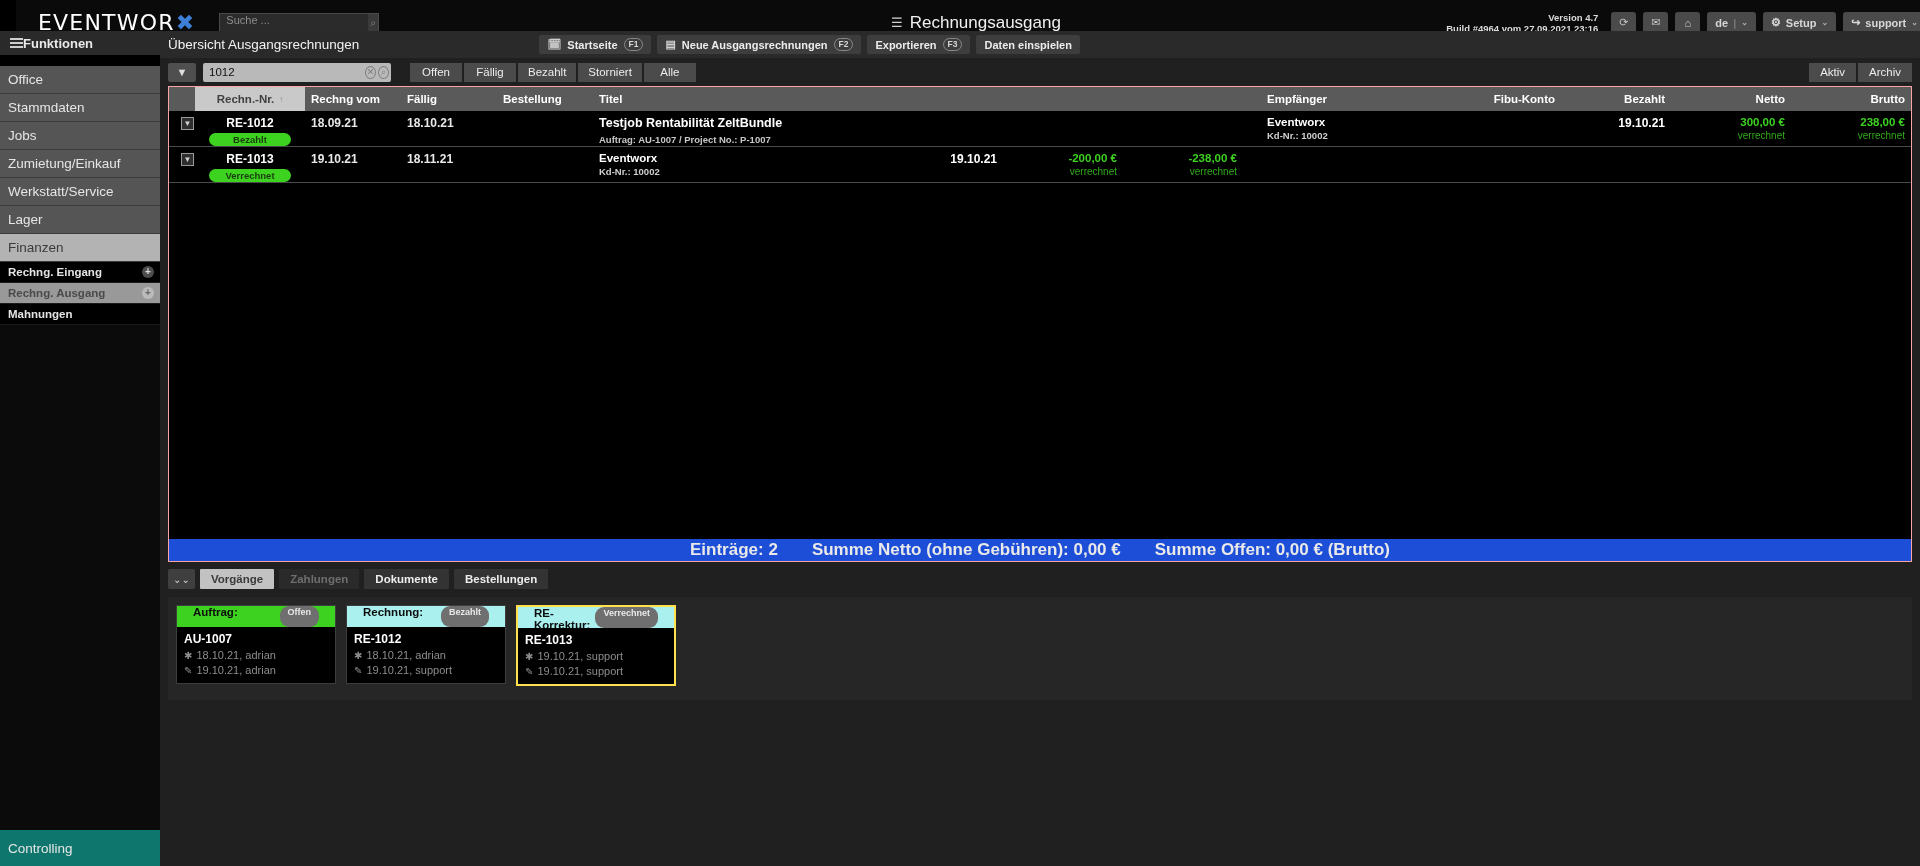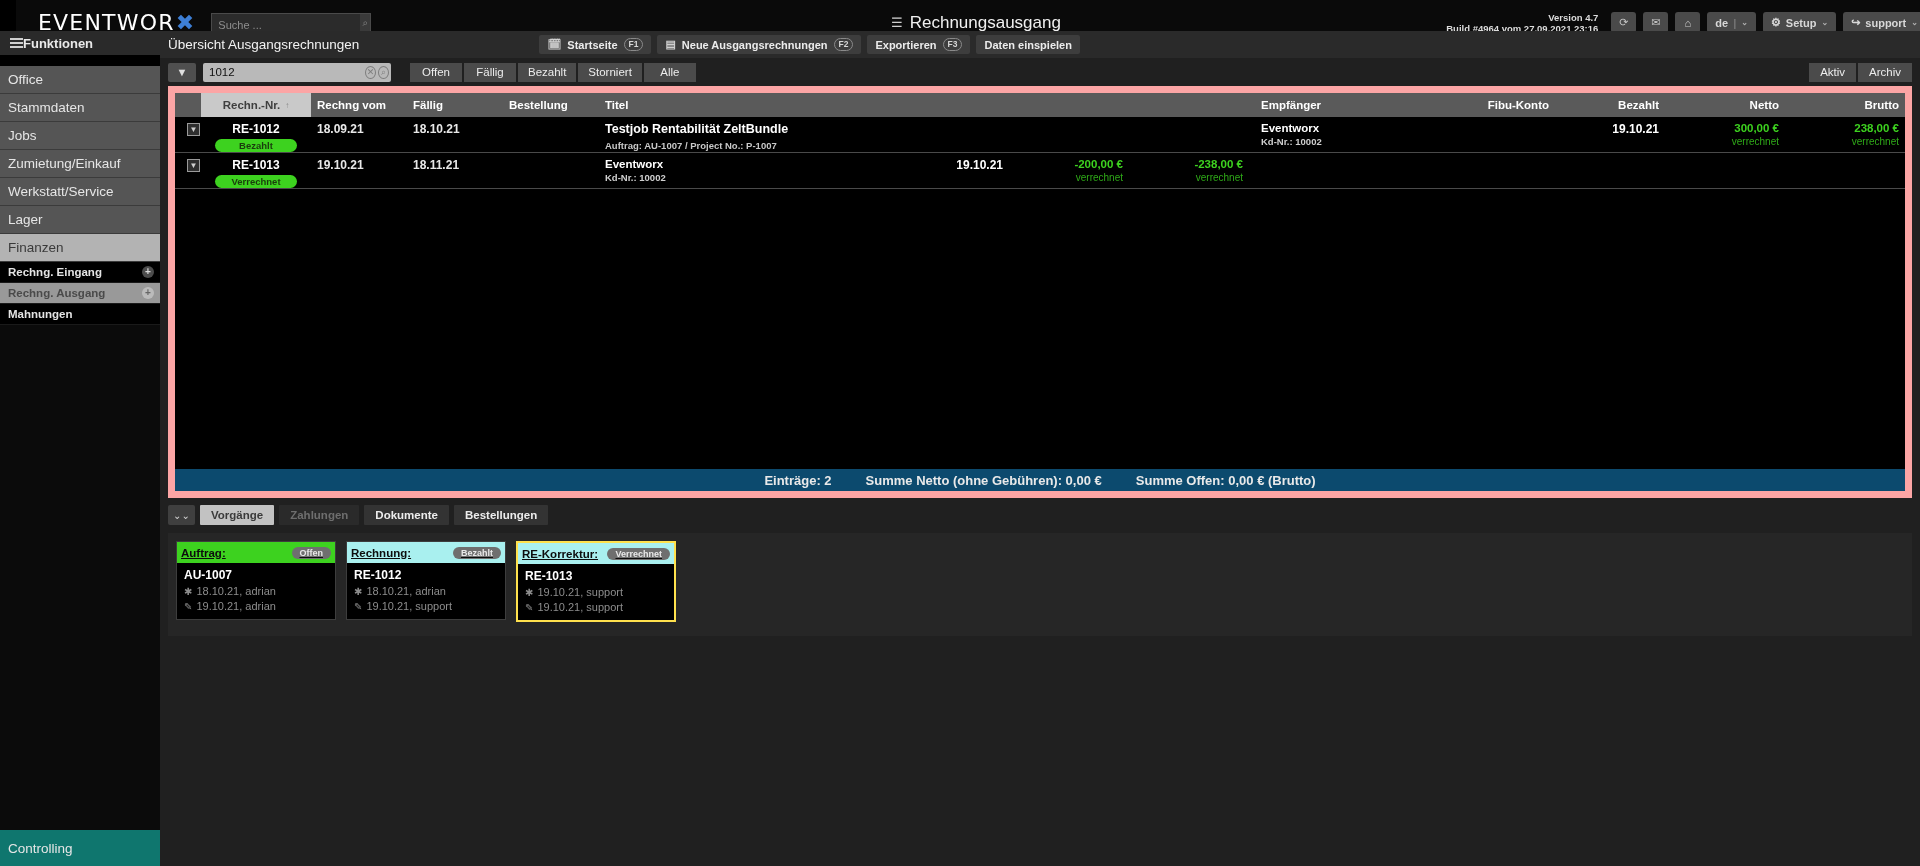--- a/index.html
+++ b/index.html
@@ -20,23 +20,23 @@
   }
   .logo {
     margin-left: 22px;
     font-size: 22px; font-weight: 400; letter-spacing: 1.2px;
     color: #ffffff;
     font-family: "DejaVu Sans", sans-serif;
     display: flex; align-items: center;
   }
   .logo .x { color: #3d7fd6; font-weight: 700; margin-left: 1px; }
   .searchwrap {
-    margin-left: 16px; width: 160px; height: 19px;
+    margin-left: 24px; width: 160px; height: 19px;
     background: #2b2b2b; border: 1px solid #4a4a4a;
-    display: flex; align-items: flex-end; position: relative;
+    display: flex; align-items: flex-start; position: relative;
   }
   .searchwrap input {
     flex: 1; background: transparent; border: 0; outline: none;
     color: #9a9a9a; font-size: 11px; padding-left: 6px;
     font-family: "Liberation Sans", sans-serif;
   }
   .searchwrap input::placeholder { color: #8e8e8e; }
   .search-btn {
     width: 20px; height: 17px; background: #3a3a3a;
     display: flex; align-items: center; justify-content: center;
@@ -146,22 +146,22 @@
     height: 19px; min-width: 52px; background: #4b4b4b;
     display: flex; align-items: center; justify-content: center;
     font-size: 11.5px; color: #ededed; padding: 0 10px;
   }
   .archive-seg { margin-left: auto; display: flex; gap: 2px; }
   .archive-seg .s { height: 19px; background: #4b4b4b; font-size: 11.5px; color: #ededed;
     display:flex; align-items:center; justify-content:center; padding: 0 11px; }
 
   
   .tblwrap {
-    margin: 0 8px; background: #000; border: 7px solid #fca5a5;
-    height: 412px; position: relative;
+    margin: 0 8px; background: #000; border: 1px solid #fca5a5;
+    height: 476px; position: relative;
   }
   .thead {
     height: 24px; background: #5a5a5a; display: flex; align-items: center;
     font-size: 11.5px; font-weight: bold; color: #ffffff;
   }
   .th { padding: 0 6px; display: flex; align-items: center; height: 24px; }
   .th.sorted { background: #c9c9c9; color: #3f3f3f; justify-content: center; }
   .th .arrow { margin-left: 5px; font-size: 8px; color: #888; }
 
   .c-exp   { width: 26px; }
@@ -198,23 +198,23 @@
   .titel-sub.low { margin-top: 22px; }
   .emp-main { font-weight: bold; font-size: 11.5px; color: #fff; }
   .emp-sub { font-size: 9.5px; font-weight: bold; color: #d0d0d0; margin-top: 2px; }
   .money { text-align: right; }
   .money .amt { color: #3dd21f; font-weight: bold; font-size: 11.5px; }
   .money .sub { color: #2faa18; font-size: 10px; margin-top: 2px; }
   .bez-val { font-weight: bold; font-size: 12px; color: #fff; text-align: right; }
 
   .tfoot {
     position: absolute; bottom: 0; left: 0; right: 0; height: 22px;
-    background: #0c4a6e; display: flex; align-items: center;
+    background: #1d4ed8; display: flex; align-items: center;
     justify-content: center; gap: 34px;
-    font-size: 13px; font-weight: bold; color: #e9e9e9;
+    font-size: 17px; font-weight: bold; color: #e9e9e9;
   }
 
   
   .bottom { margin: 7px 8px 0 8px; }
   .btabs { display: flex; align-items: center; gap: 5px; }
   .chev {
     width: 27px; height: 20px; background: #3f3f3f; border-radius: 2px;
     display: flex; align-items: center; justify-content: center;
     color: #d4d4d4; font-size: 10px;
   }
@@ -227,22 +227,22 @@
   .btab.active { background: #c2c2c2; color: #3a3a3a; }
   .btab.disabled { color: #6e6e6e; background: #2a2a2a; }
 
   .cards {
     margin-top: 8px; height: 103px; background: #262626;
     display: flex; align-items: flex-start; gap: 10px; padding: 8px;
   }
   .card { width: 160px; background: #000; border: 1px solid #3d3d3d; }
   .card.sel { border: 2px solid #ffe14d; }
   .card-head {
-    height: 21px; display: flex; align-items: center; padding: 0 4px;
-    font-size: 11.5px; font-weight: bold; color: #0d0d0d; text-decoration: underline;
+    height: 21px; display: flex; padding: 0 16px;
+    font-size: 11.5px; font-weight: bold; color: #0d0d0d;
   }
   .card-head .badge {
     margin-left: auto; border-radius: 9px; font-size: 9px; font-weight: bold;
     padding: 1px 8px; background: #6f6f6f; color: #e9e9e9;
   }
   .card-body { padding: 5px 7px 7px 7px; }
   .card-id { font-size: 12px; font-weight: bold; color: #fff; }
   .card-line { font-size: 11px; color: #8d8d8d; margin-top: 3px;
                display: flex; align-items: center; gap: 4px; }
   .card-line .ci { font-size: 10px; color: #8d8d8d; }

